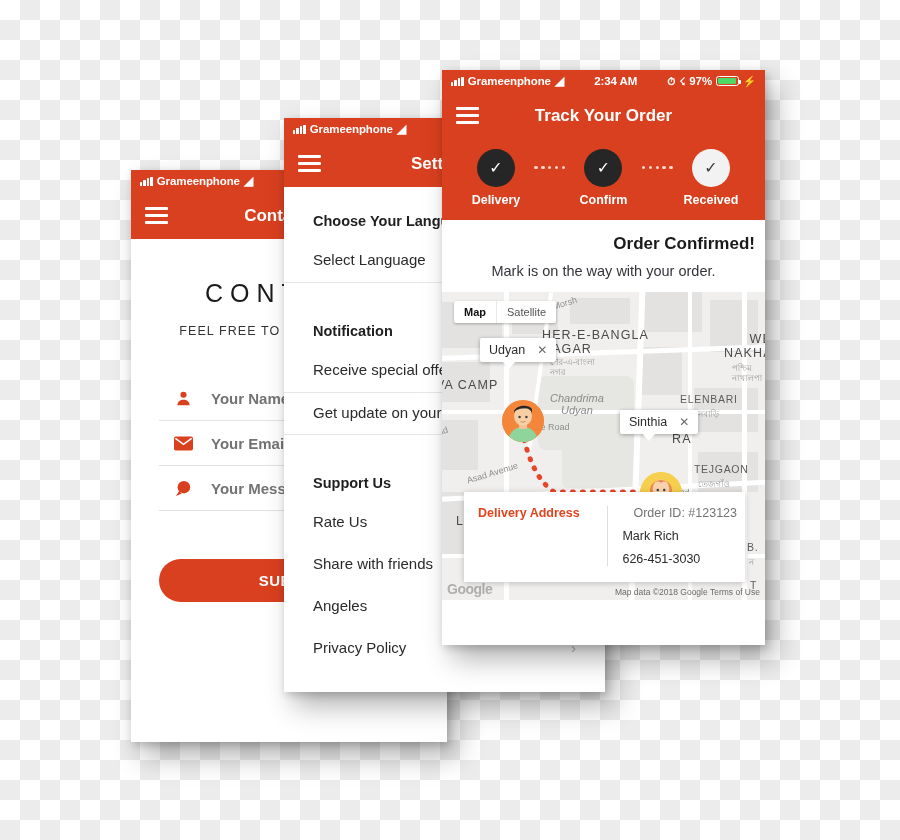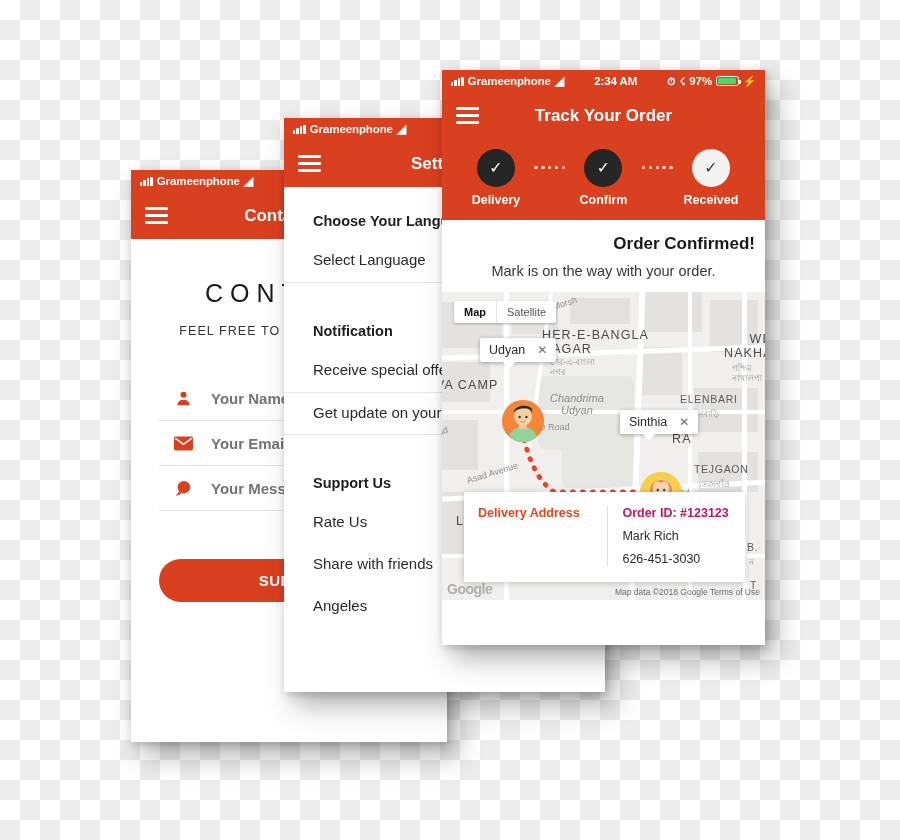--- a/index.html
+++ b/index.html
@@ -167,21 +167,21 @@
   .addr-card {
     position: absolute; left: 22px; right: 20px; bottom: 18px; z-index: 8;
     background: #fff; border-radius: 0;
     box-shadow: 0 1px 6px rgba(0,0,0,0.22);
     display: flex; padding: 14px 0 16px;
   }
   .addr-left { flex: 1.06; padding: 0 8px 0 14px; border-right: 1px solid #ddd; }
   .addr-right { flex: 1; padding: 0 8px 0 14px; }
   .addr-head { color: #e0451f; font-weight: bold; font-size: 12.5px; }
   .addr-lines { margin-top: 10px; font-style: italic; font-size: 12px; color: #262626; line-height: 1.38; }
-  .order-id { font-weight: bold; font-size: 12.5px; color: #be185d; }
+  .order-id { font-weight: normal; font-size: 12.5px; color: #737373; text-align: right; }
   .order-line { margin-top: 9px; font-size: 12.5px; color: #2b2b2b; }
 
   
   .settings-body { background: #fff; height: 100%; padding-top: 12px; }
   .sec-head {
     font-size: 14.5px; font-weight: bold; color: #1f1f1f;
     padding: 14px 29px 11px;
   }
   .srow {
     padding: 11px 29px 12px;
@@ -353,20 +353,24 @@
         <span>Rate Us</span>
         <span class="chev"></span>
       </div>
       <div class="srow noline">
         <span>Share with friends</span>
         <span class="chev"></span>
       </div>
       <div class="srow noline">
         <span>Angeles</span>
         <span class="chev"></span>
+      </div>
+      <div class="srow noline">
+        <span>Privacy Policy</span>
+        <span class="chev">›</span>
       </div>
 
     </div>
   </div>
 
   <div class="phone" id="phone-track">
     <div class="statusbar">
       <div class="sb-left">
         <span class="bars">
             <i></i>

